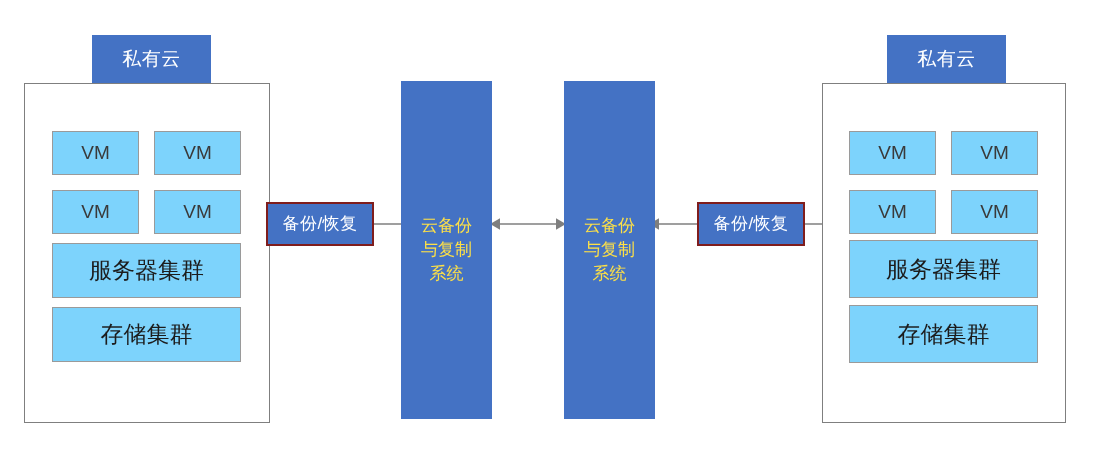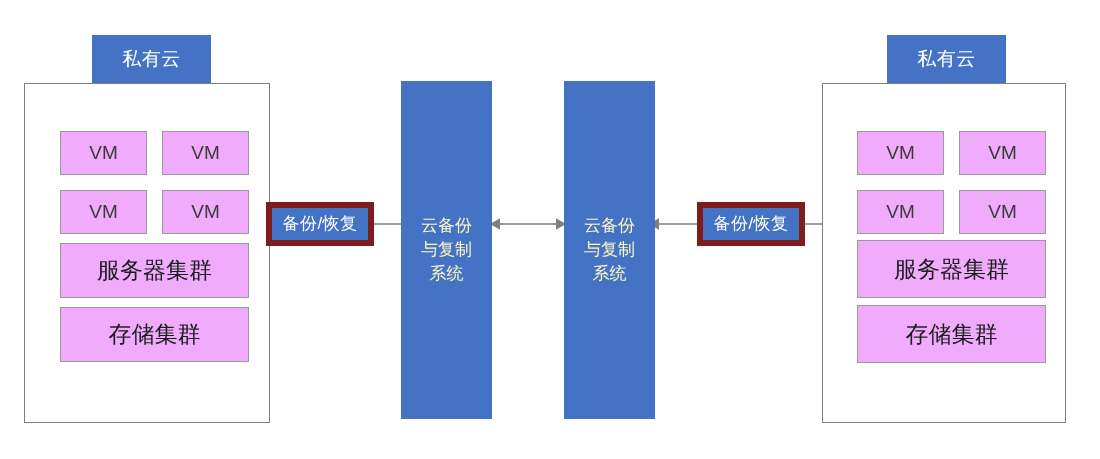--- a/index.html
+++ b/index.html
@@ -36,45 +36,44 @@
     justify-content: center;
     text-align: center;
     line-height: 1.18;
     letter-spacing: 0.5px;
   }
   .chip-title {
     font-size: 19px;
   }
   .chip-flow {
     font-size: 17px;
-    border: 6px solid #7f1d1d;
+    border: 2px solid #7f1d1d;
   }
 
   
   .sys-col {
     background: #4472C4;
-    color: #fef9c3;
+    color: #fde047;
     display: flex;
     align-items: center;
     justify-content: center;
     text-align: center;
     font-size: 17px;
     line-height: 1.42;
   }
 
   
   .inner-box {
     border: 1.2px solid #9a9a9a;
-    background: #f0abfc;
+    background: #7dd3fc;
     display: flex;
     align-items: center;
     justify-content: center;
     text-align: left;
     color: #404040;
-    margin-left: 8px;
   }
   .vm-box { font-size: 19px; color: #3a3a3a; }
   .cluster-box { font-size: 23px; color: #1c1c1c; }
 
   
   svg.conn {
     position: absolute;
     left: 0;
     top: 0;
     width: 1100px;

